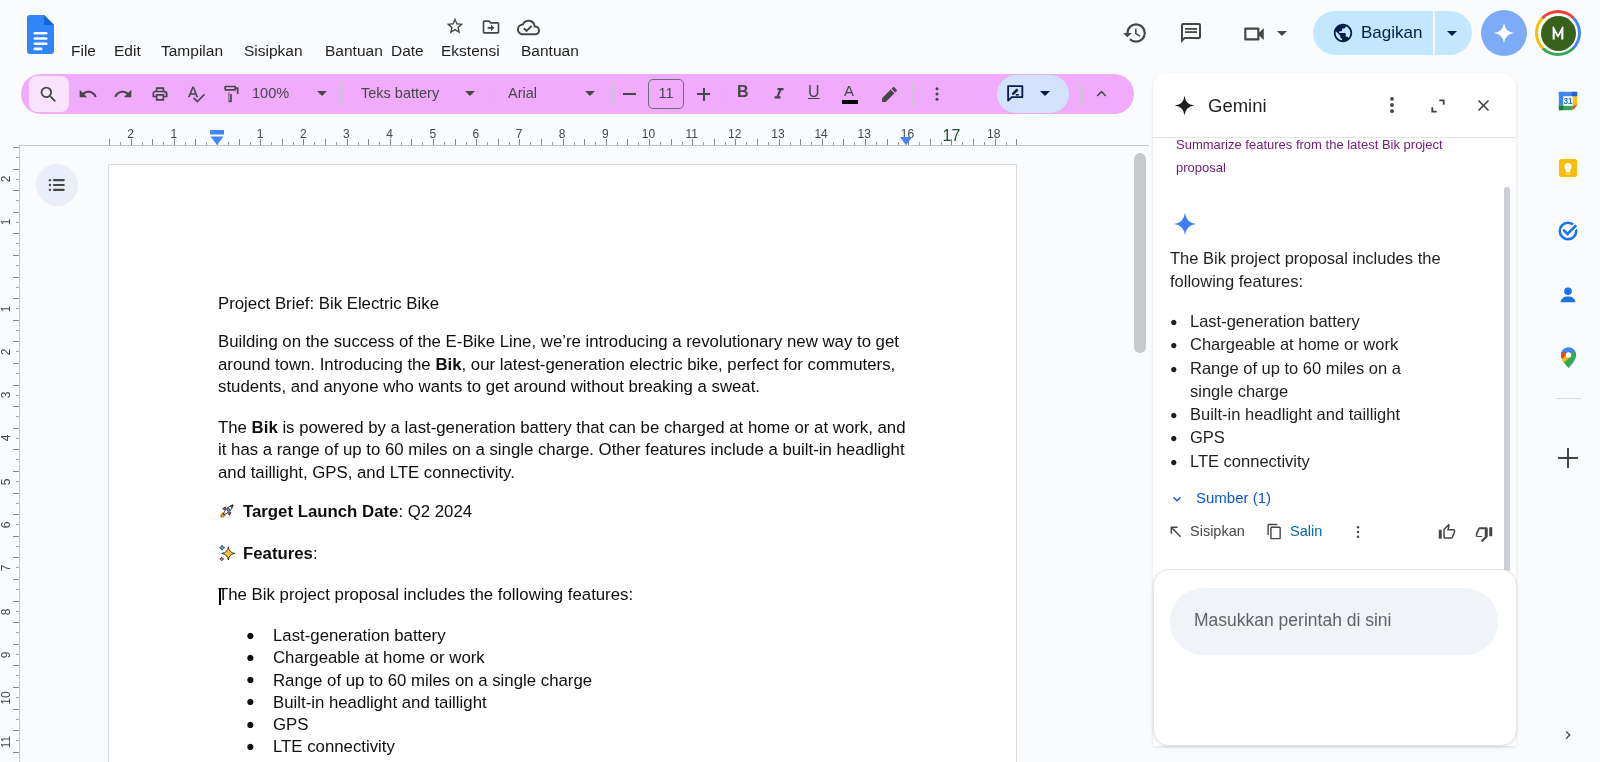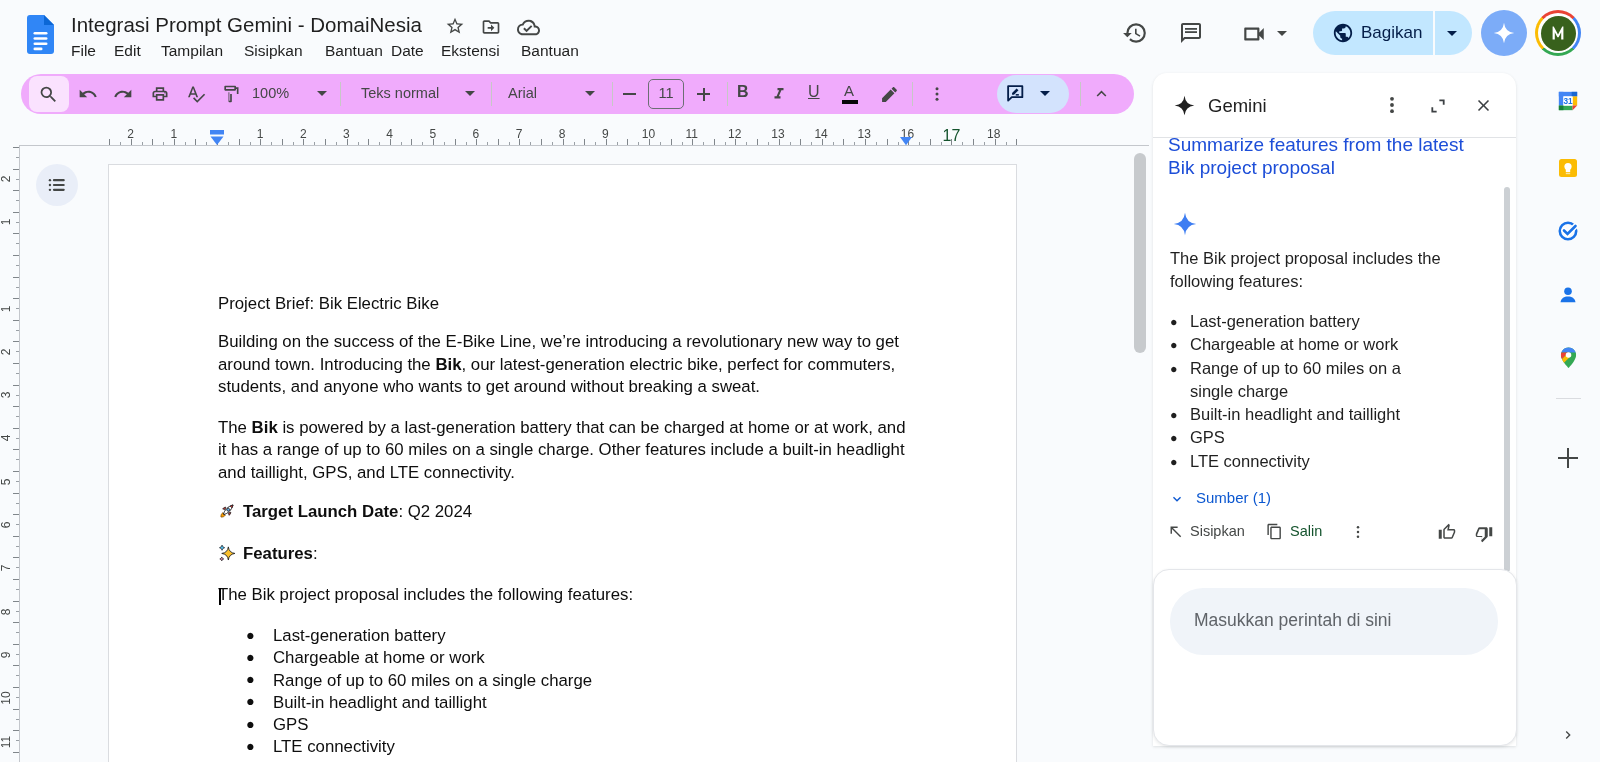--- a/index.html
+++ b/index.html
@@ -16,21 +16,20 @@
 <div class="abs" id="topbar" style="left:0;top:0;width:1600px;height:64px">
 
   <svg class="abs" style="left:27px;top:15px" width="27" height="40" viewBox="0 0 27 40">
     <path d="M3 0h14l10 10v26a3 3 0 0 1-3 3H3a3 3 0 0 1-3-3V3a3 3 0 0 1 3-3z" fill="#3086f6"></path>
     <path d="M17 0l10 10h-10z" fill="#0c67d6"></path>
     <rect x="6.5" y="17" width="14" height="2.6" rx="1.3" fill="#fff"></rect>
     <rect x="6.5" y="22.2" width="14" height="2.6" rx="1.3" fill="#fff"></rect>
     <rect x="6.5" y="27.4" width="14" height="2.6" rx="1.3" fill="#fff"></rect>
     <rect x="6.5" y="32.6" width="9" height="2.6" rx="1.3" fill="#fff"></rect>
   </svg>
-  <div class="abs" style="left:71px;top:13px;font-size:20.5px;color:#1f1f1f">Integrasi Prompt Gemini - DomaiNesia</div>
 
   <svg class="abs ic" style="left:445px;top:16px" width="20" height="20" viewBox="0 0 24 24">
       <path d="M22 9.24l-7.19-.62L12 2 9.19 8.63 2 9.24l5.46 4.73L5.82 21 12 17.27 18.18 21l-1.63-7.03L22 9.24zM12 15.4l-3.76 2.27 1-4.28-3.32-2.88 4.38-.38L12 6.1l1.71 4.04 4.38.38-3.32 2.88 1 4.28L12 15.4z"></path>
     </svg>
 
   <svg class="abs ic" style="left:481px;top:17px" width="20" height="20" viewBox="0 0 24 24">
       <path d="M20 6h-8l-2-2H4c-1.1 0-2 .9-2 2v12c0 1.1.9 2 2 2h16c1.1 0 2-.9 2-2V8c0-1.1-.9-2-2-2zm0 12H4V6h5.17l2 2H20v10zm-8.01-1l4-4-4-4v3H8v2h4v3h-.01z"></path>
     </svg>
 
   <svg class="abs ic" style="left:517px;top:16px" width="23" height="23" viewBox="0 0 24 24">
@@ -99,21 +98,21 @@
   <svg class="abs ic" style="left:165px;top:10px" width="20" height="20" viewBox="0 0 24 24">
       <path d="M12.45 16h2.09L9.43 3H7.57L2.46 16h2.09l1.12-3h5.64l1.14 3zm-6.02-5L8.5 5.48 10.57 11H6.43zm15.16.59l-8.09 8.09L9.83 16l-1.41 1.41 5.09 5.09L23 13l-1.41-1.41z"></path>
     </svg>
   <svg class="abs ic" style="left:200px;top:10px" width="20" height="20" viewBox="0 0 24 24">
       <path d="M18 4V3c0-.55-.45-1-1-1H5c-.55 0-1 .45-1 1v4c0 .55.45 1 1 1h12c.55 0 1-.45 1-1V6h1v4H9v11c0 .55.45 1 1 1h2c.55 0 1-.45 1-1v-9h8V4h-3zm-2 2H6V4h10v2zm-3 8h-2v7h2v-7? " fill="none"></path>
       <path d="M18 4V3c0-.55-.45-1-1-1H5c-.55 0-1 .45-1 1v4c0 .55.45 1 1 1h12c.55 0 1-.45 1-1V6h1v4H9v11c0 .55.45 1 1 1h2c.55 0 1-.45 1-1v-9h8V4h-3zm-2 2H6V4h10v2zm3 6h-8v8h-1v-10h9v2z"></path>
     </svg>
   <div class="abs" style="left:231px;top:11px;font-size:14.5px;color:#444746">100%</div>
   <div class="abs caret" style="left:296px;top:17px"></div>
   <div class="abs vdiv" style="left:319px;top:8px;height:24px"></div>
-  <div class="abs" style="left:340px;top:11px;font-size:14.5px;color:#444746">Teks normal</div>
+  <div class="abs" style="left:340px;top:11px;font-size:14.5px;color:#444746">Teks battery</div>
   <div class="abs caret" style="left:444px;top:17px"></div>
   <div class="abs vdiv" style="left:470px;top:8px;height:24px"></div>
   <div class="abs" style="left:487px;top:11px;font-size:14.5px;color:#444746">Arial</div>
   <div class="abs caret" style="left:564px;top:17px"></div>
   <div class="abs vdiv" style="left:591px;top:8px;height:24px"></div>
   <div class="abs" style="left:602px;top:19px;width:13px;height:2px;background:#444746"></div>
   <div class="abs" style="left:627px;top:5px;width:36px;height:30px;border:1.2px solid #6b6f73;border-radius:5px;font-size:14.5px;color:#444746;text-align:center;line-height:27px">11</div>
   <div class="abs" style="left:676px;top:19px;width:13px;height:2px;background:#444746"></div>
   <div class="abs" style="left:681.5px;top:13.5px;width:2px;height:13px;background:#444746"></div>
   <div class="abs vdiv" style="left:706px;top:8px;height:24px"></div>
@@ -258,21 +257,21 @@
       <circle cx="12" cy="19.4" r="2.3"></circle>
     </svg>
   <svg class="abs" style="left:276px;top:24px" width="18" height="18" viewBox="0 0 24 24" fill="none" stroke="#3c4043" stroke-width="2.4">
       <path d="M13.8 4.4h5.8v5.8M10.2 19.6H4.4v-5.8"></path>
     </svg>
   <svg class="abs" style="left:321px;top:23px" width="19" height="19" viewBox="0 0 24 24" fill="#3c4043">
       <path d="M19 6.41 17.59 5 12 10.59 6.41 5 5 6.41 10.59 12 5 17.59 6.41 19 12 13.41 17.59 19 19 17.59 13.41 12z"></path>
     </svg>
   <div class="abs" style="left:0;top:64px;width:363px;height:1px;background:#e1e3e6"></div>
 
-  <div class="abs" style="left:15px;top:60px;width:300px;font-size:19px;color:#1d4ed8;line-height:23.3px">Summarize features from the latest Bik project proposal</div>
+  <div class="abs" style="left:23px;top:60px;width:300px;font-size:13px;color:#701a75;line-height:23.3px">Summarize features from the latest Bik project proposal</div>
   <svg class="abs" style="left:20px;top:139px" width="24" height="24" viewBox="0 0 24 24">
       <path d="M12 0.8Q13.1 10.9 23.2 12Q13.1 13.1 12 23.2Q10.9 13.1 0.8 12Q10.9 10.9 12 0.8Z" fill="#3d7df2"></path>
     </svg>
   <div class="abs" style="left:17px;top:174px;width:290px;font-size:16.5px;color:#1f1f1f;line-height:23.3px">The Bik project proposal includes the following features:</div>
   <div class="abs" style="left:17px;top:237px;font-size:16.5px;color:#1f1f1f;line-height:23.3px">
     <div><span class="pblt">●</span>Last-generation battery</div>
     <div><span class="pblt">●</span>Chargeable at home or work</div>
     <div style="width:245px;padding-left:20px;text-indent:-20px"><span class="pblt">●</span>Range of up to 60 miles on a single charge</div>
     <div><span class="pblt">●</span>Built-in headlight and taillight</div>
     <div><span class="pblt">●</span>GPS</div>
@@ -283,21 +282,21 @@
     </svg>
   <div class="abs" style="left:43px;top:416px;font-size:15px;font-weight:500;color:#0b57d0">Sumber (1)</div>
 
   <svg class="abs ic" style="left:14px;top:450px" width="17" height="17" viewBox="0 0 24 24">
       <path d="M5 15h2V8.41L18.59 20 20 18.59 8.41 7H15V5H5v10z"></path>
     </svg>
   <div class="abs" style="left:37px;top:450px;font-size:14.5px;color:#444746">Sisipkan</div>
   <svg class="abs ic" style="left:113px;top:450px" width="17" height="17" viewBox="0 0 24 24">
       <path d="M16 1H4c-1.1 0-2 .9-2 2v14h2V3h12V1zm3 4H8c-1.1 0-2 .9-2 2v14c0 1.1.9 2 2 2h11c1.1 0 2-.9 2-2V7c0-1.1-.9-2-2-2zm0 16H8V7h11v14z"></path>
     </svg>
-  <div class="abs" style="left:137px;top:450px;font-size:14.5px;color:#14532d">Salin</div>
+  <div class="abs" style="left:137px;top:450px;font-size:14.5px;color:#0369a1">Salin</div>
   <svg class="abs ic" style="left:197px;top:451px" width="16" height="16" viewBox="0 0 24 24">
       <circle cx="12" cy="5" r="1.9"></circle>
       <circle cx="12" cy="12" r="1.9"></circle>
       <circle cx="12" cy="19" r="1.9"></circle>
     </svg>
   <svg class="abs ic" style="left:285px;top:450px" width="18" height="18" viewBox="0 0 24 24">
       <path d="M1 21h4V9H1v12zM23 10c0-1.1-.9-2-2-2h-6.31l.95-4.57.03-.32c0-.41-.17-.79-.44-1.06L14.17 1 7.59 7.59C7.22 7.95 7 8.45 7 9v10c0 1.1.9 2 2 2h9c.83 0 1.54-.5 1.84-1.22l3.02-7.05c.09-.23.14-.47.14-.73v-2zm-2 2l-3 7H9V9l4.34-4.34L12.23 10H21v2z"></path>
     </svg>
   <svg class="abs ic" style="left:322px;top:452px" width="18" height="18" viewBox="0 0 24 24">
       <path d="M15 3H6c-.83 0-1.54.5-1.84 1.22l-3.02 7.05c-.09.23-.14.47-.14.73v2c0 1.1.9 2 2 2h6.31l-.95 4.57-.03.32c0 .41.17.79.44 1.06L9.83 23l6.59-6.59c.36-.36.58-.86.58-1.41V5c0-1.1-.9-2-2-2zm-2 12.66L8.66 20l1.11-5.34H3v-2l3-7h7v9.66zM19 3h4v12h-4V3z"></path>

